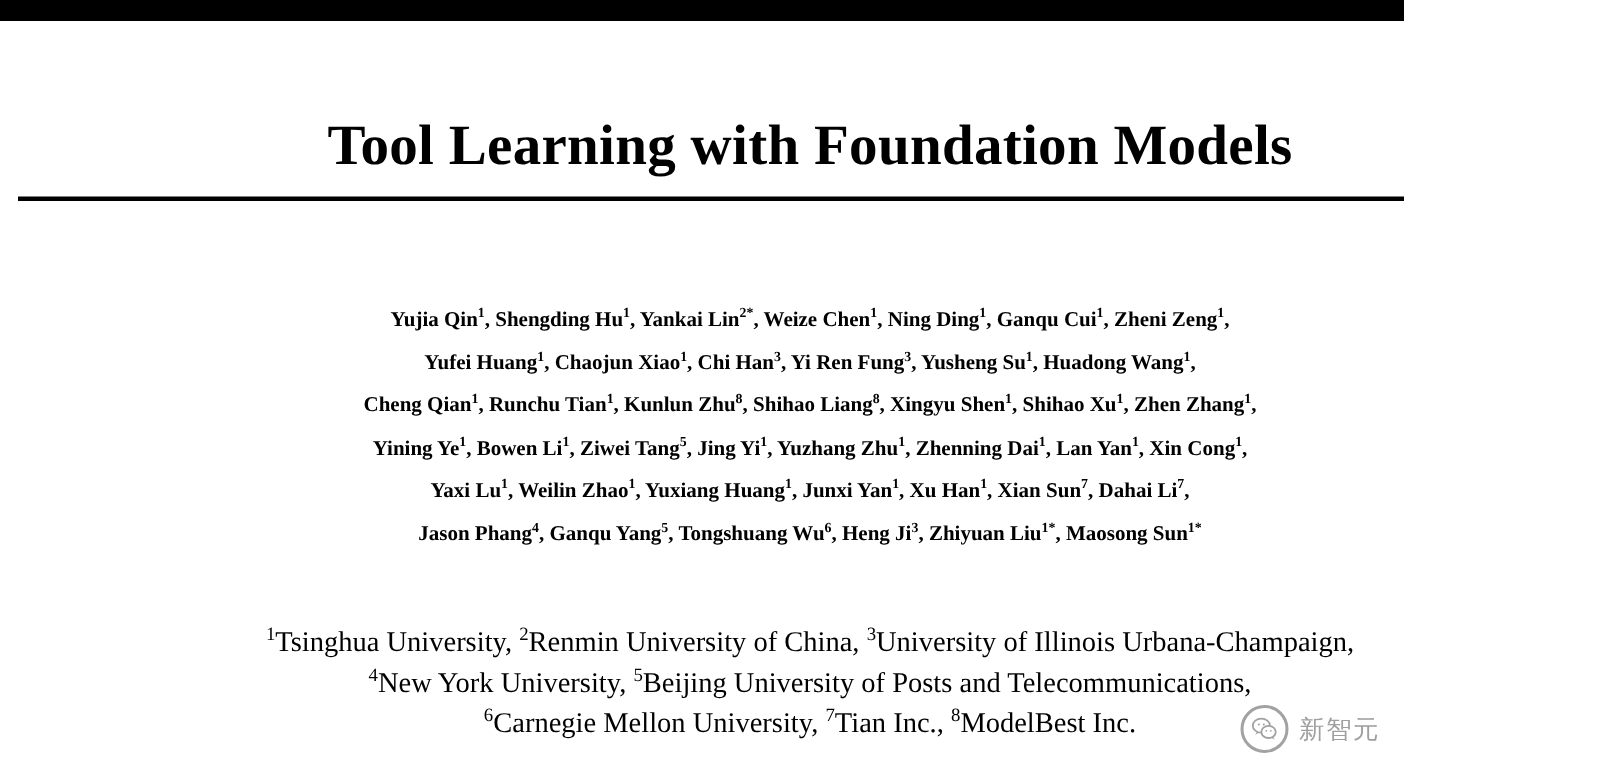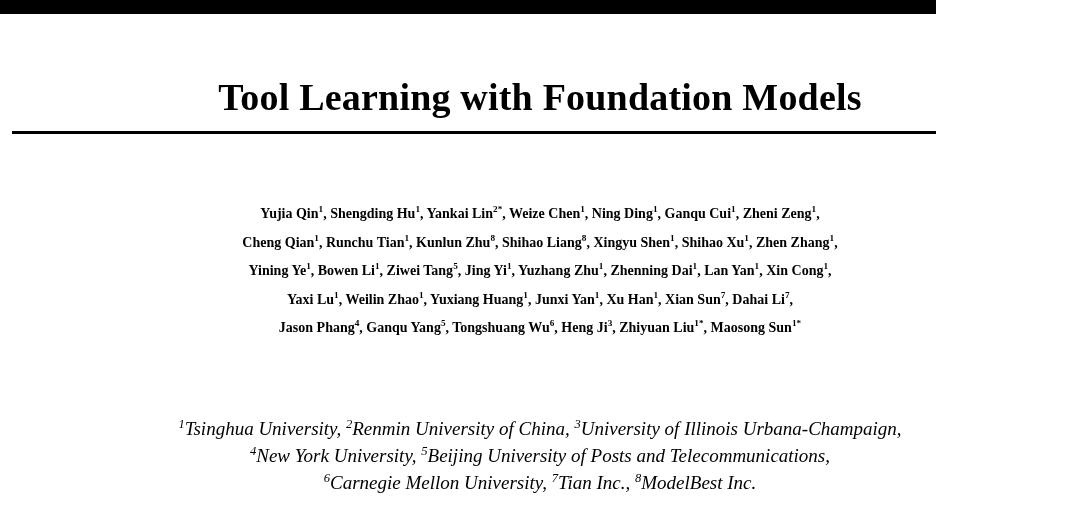--- a/index.html
+++ b/index.html
@@ -64,21 +64,20 @@
   }
   .affiliations {
     position: absolute;
     left: 18px;
     top: 415px;
     width: 1044px;
     text-align: center;
     font-size: 19px;
     line-height: 27px;
     font-weight: normal;
-    font-style: italic;
   }
   .affiliations sup {
     font-weight: normal;
   }
   .affiliations .line {
     white-space: nowrap;
   }
   .watermark {
     position: absolute;
     right: 16px;
@@ -111,26 +110,42 @@
 <div id="page">
 
   <div class="rule-top"></div>
 
   <h1 class="paper-title">Tool Learning with Foundation Models</h1>
 
   <div class="rule-under-title"></div>
 
   <div class="authors" id="authors">
       <div class="line"><span>Yujia Qin</span><sup>1</sup>, <span>Shengding Hu</span><sup>1</sup>, <span>Yankai Lin</span><sup>2*</sup>, <span>Weize Chen</span><sup>1</sup>, <span>Ning Ding</span><sup>1</sup>, <span>Ganqu Cui</span><sup>1</sup>, <span>Zheni Zeng</span><sup>1</sup>,</div>
+      <div class="line"><span>Yufei Huang</span><sup>1</sup>, <span>Chaojun Xiao</span><sup>1</sup>, <span>Chi Han</span><sup>3</sup>, <span>Yi Ren Fung</span><sup>3</sup>, <span>Yusheng Su</span><sup>1</sup>, <span>Huadong Wang</span><sup>1</sup>,</div>
       <div class="line"><span>Cheng Qian</span><sup>1</sup>, <span>Runchu Tian</span><sup>1</sup>, <span>Kunlun Zhu</span><sup>8</sup>, <span>Shihao Liang</span><sup>8</sup>, <span>Xingyu Shen</span><sup>1</sup>, <span>Shihao Xu</span><sup>1</sup>, <span>Zhen Zhang</span><sup>1</sup>,</div>
       <div class="line"><span>Yining Ye</span><sup>1</sup>, <span>Bowen Li</span><sup>1</sup>, <span>Ziwei Tang</span><sup>5</sup>, <span>Jing Yi</span><sup>1</sup>, <span>Yuzhang Zhu</span><sup>1</sup>, <span>Zhenning Dai</span><sup>1</sup>, <span>Lan Yan</span><sup>1</sup>, <span>Xin Cong</span><sup>1</sup>,</div>
       <div class="line"><span>Yaxi Lu</span><sup>1</sup>, <span>Weilin Zhao</span><sup>1</sup>, <span>Yuxiang Huang</span><sup>1</sup>, <span>Junxi Yan</span><sup>1</sup>, <span>Xu Han</span><sup>1</sup>, <span>Xian Sun</span><sup>7</sup>, <span>Dahai Li</span><sup>7</sup>,</div>
       <div class="line"><span>Jason Phang</span><sup>4</sup>, <span>Ganqu Yang</span><sup>5</sup>, <span>Tongshuang Wu</span><sup>6</sup>, <span>Heng Ji</span><sup>3</sup>, <span>Zhiyuan Liu</span><sup>1*</sup>, <span>Maosong Sun</span><sup>1*</sup></div>
     </div>
 
   <div class="affiliations" id="affiliations">
       <div class="line"><sup>1</sup><span>Tsinghua University,</span> <sup>2</sup><span>Renmin University of China,</span> <sup>3</sup><span>University of Illinois Urbana-Champaign,</span></div>
       <div class="line"><sup>4</sup><span>New York University,</span> <sup>5</sup><span>Beijing University of Posts and Telecommunications,</span></div>
       <div class="line"><sup>6</sup><span>Carnegie Mellon University,</span> <sup>7</sup><span>Tian Inc.,</span> <sup>8</sup><span>ModelBest Inc.</span></div>
     </div>
 
+  <div class="watermark">
+    <span class="wm-badge">
+      <svg width="18" height="18" viewBox="0 0 24 24" aria-hidden="true">
+        <ellipse cx="9.2" cy="9" rx="7.6" ry="6.3" fill="none" stroke="#8e8e8e" stroke-width="1.6"></ellipse>
+        <path d="M5.5 14.2 L3.6 17.2 L7.2 15.4 Z" fill="#8e8e8e"></path>
+        <ellipse cx="15.6" cy="14.6" rx="6.4" ry="5.4" fill="#ffffff" stroke="#8e8e8e" stroke-width="1.6"></ellipse>
+        <path d="M19.4 18.9 L21.2 21.4 L18.2 20.1 Z" fill="#8e8e8e"></path>
+        <circle cx="7" cy="8" r="0.95" fill="#8e8e8e"></circle>
+        <circle cx="11.4" cy="8" r="0.95" fill="#8e8e8e"></circle>
+        <circle cx="13.6" cy="13.6" r="0.8" fill="#8e8e8e"></circle>
+        <circle cx="17.6" cy="13.6" r="0.8" fill="#8e8e8e"></circle>
+      </svg>
+    </span>
+    <span class="wm-text">新智元</span>
+  </div>
 
 </div>
 
 </body></html>

